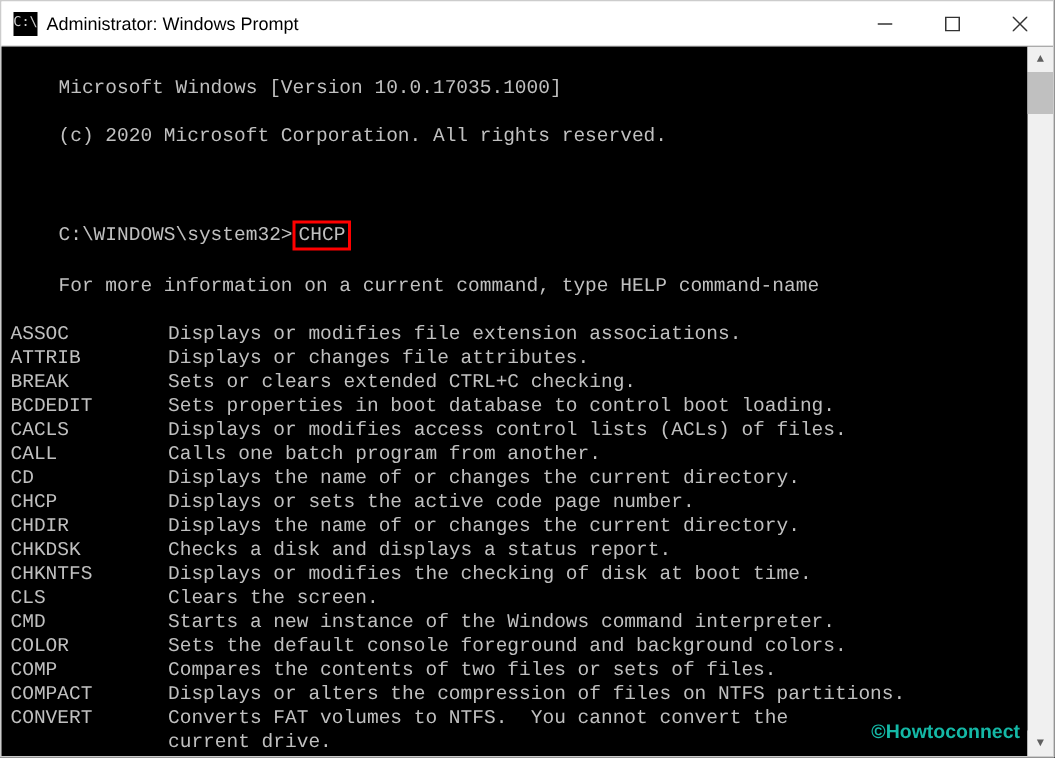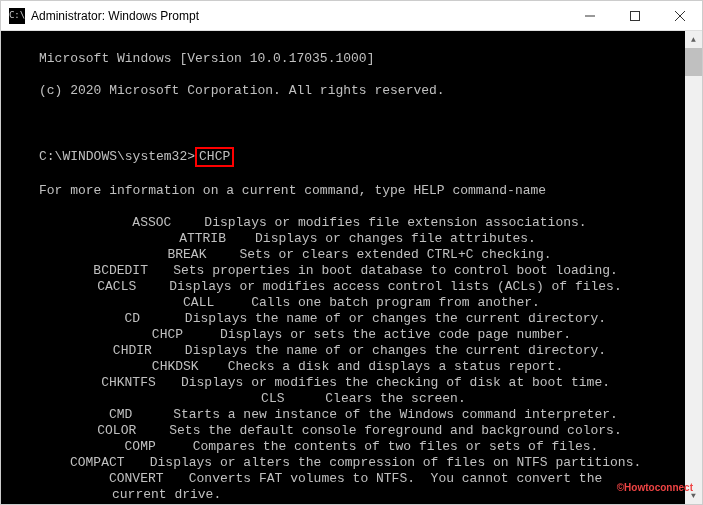--- a/index.html
+++ b/index.html
@@ -118,29 +118,28 @@
       padding-left: 32px;
     }
     .highlight-red {
       border: 2px solid #ff0000;
       padding: 0 2px;
       display: inline-block;
     }
     .watermark {
       position: absolute;
       bottom: 8px;
-      right: 9px;
+      right: 22px;
       font-family: Arial, sans-serif;
-      font-size: 10px;
+      font-size: 13px;
       font-weight: bold;
-      color: #ef4444;
+      color: #14b8a6;
     }
     .cmd-table-row {
       display: block;
-      text-align: center;
     }
     .cmd-name {
       display: inline-block;
       width: 105px;
       vertical-align: top;
     }
     .cmd-desc {
       display: inline;
       white-space: pre-wrap;
     }

